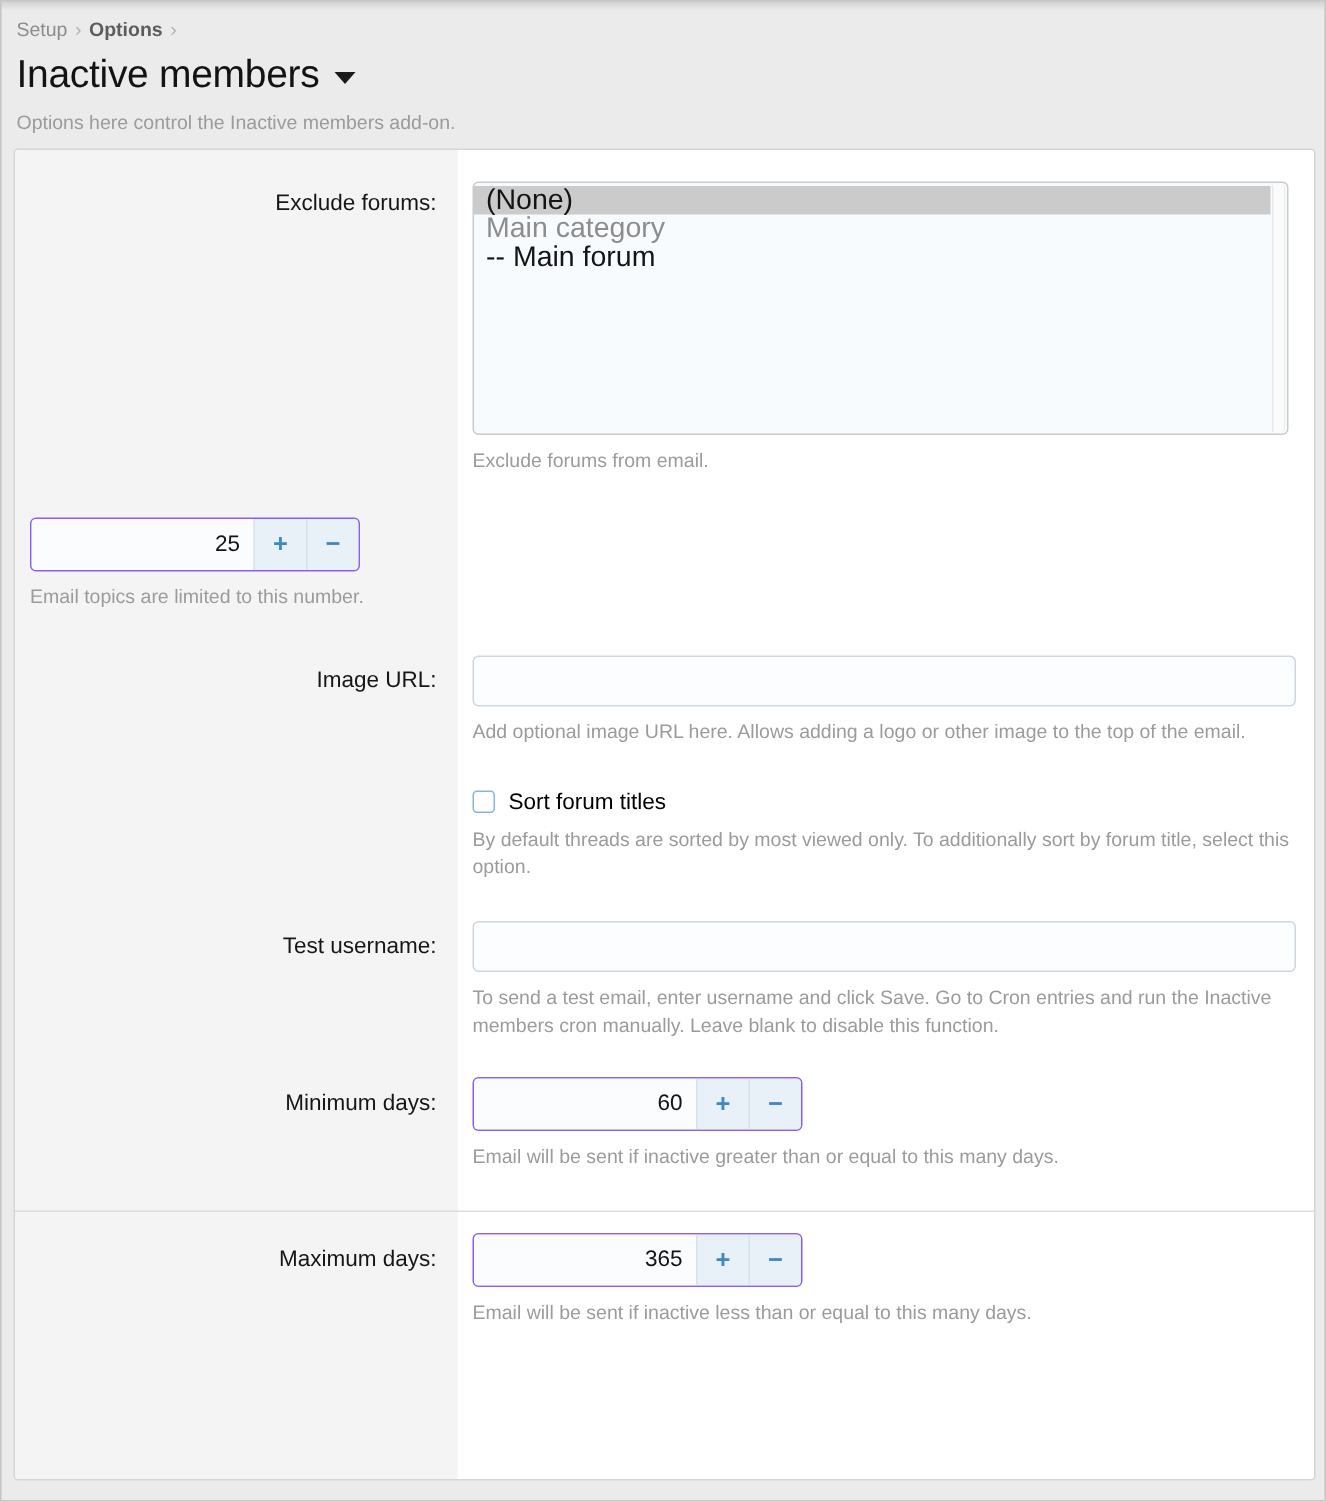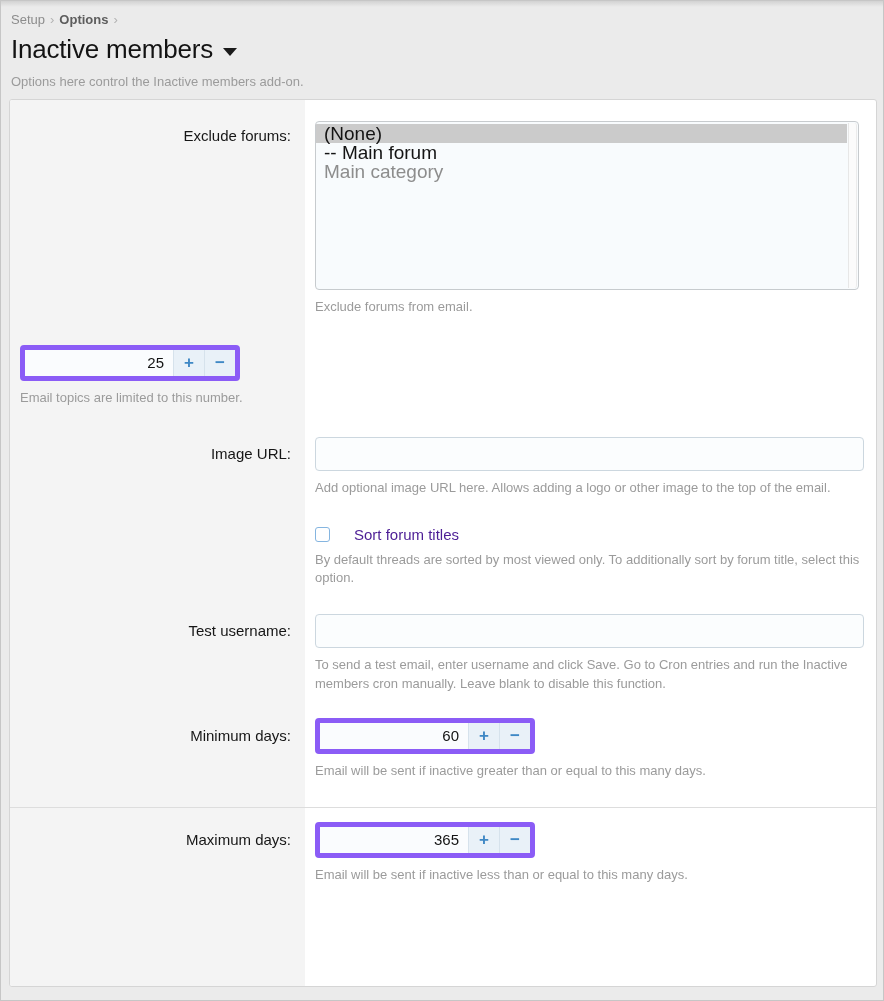--- a/index.html
+++ b/index.html
@@ -37,32 +37,32 @@
   .sel-option{ font-size:19px; line-height:19px; padding:0 8px; margin-right:11px; color:#141414; white-space:nowrap; }
   .sel-option.selected{ background:#cbcbcb; }
   .sel-option.category{ color:#8d8d8d; }
   .scroll-track{ position:absolute; top:1px; bottom:1px; right:1px; width:9px;
     background:#fbfbfb; border-left:1px solid #e7e7e7; border-right:1px solid #ebebeb; border-radius:0 3px 3px 0; }
   
   .text-input{ display:block; width:100%; height:34px; background:#fbfdfe;
     border:1px solid #ccd7df; border-radius:4px; font-family:"Liberation Sans",sans-serif;
     font-size:15px; color:#141414; padding:0 9px; outline:none; }
   
-  .stepper{ display:inline-flex; width:220px; height:36px; border:5px solid #8b5cf6;
+  .stepper{ display:inline-flex; width:220px; height:36px; border:1px solid #8b5cf6;
     border-radius:4px; overflow:hidden; background:#e9f1f8; }
   .stepper input{ width:148px; height:100%; border:0; background:#fafcfe; text-align:right;
     padding-right:9px; font-family:"Liberation Sans",sans-serif; font-size:15px; color:#141414; outline:none; }
   .step-btn{ width:35px; height:100%; display:flex; align-items:center; justify-content:center;
     background:#e9f1f8; border:0; border-left:1px solid #d6e2ec; color:#3f88c5;
     font-size:17px; font-weight:bold; cursor:pointer; font-family:"Liberation Sans",sans-serif; }
   
   .check-line{ display:flex; align-items:center; }
   .checkbox{ width:15px; height:15px; background:#ffffff; border:1px solid #85b5e0;
     border-radius:3px; cursor:pointer; flex:0 0 15px; }
-  .check-label{ margin-left:24px; font-size:15px; color:#4c1d95; }
+  .check-label{ margin-left:9px; font-size:15px; color:#000000; }
   
   .r0{ padding:21px 0 14px 0; } .r0 .row-label{ padding-top:6px; }
   .r1{ padding:14px 0 14px 0; } .r1 .row-label{ padding-top:9px; }
   .r2{ padding:15px 0 14px 0; } .r2 .row-label{ padding-top:8px; }
   .r3{ padding:15px 0 14px 0; } .r3 .row-label{ padding-top:8px; }
   .r4{ padding:14px 0 14px 0; }
   .r5{ padding:12px 0 14px 0; } .r5 .row-label{ padding-top:8px; }
   .r6{ padding:10px 0 26px 0; } .r6 .row-label{ padding-top:9px; }
   .r7{ padding:14px 0 7px 0; border-top:1px solid #dddddd; } .r7 .row-label{ padding-top:9px; }
 </style>
@@ -83,22 +83,22 @@
   </div>
 
   <div class="panel">
     <div class="label-col-bg"></div>
 
     <div class="opt-row r0">
       <div class="row-label">Exclude forums:</div>
       <div class="row-control">
         <div class="select-box">
           <div class="sel-option selected">(None)</div>
+          <div class="sel-option category">Main category</div>
           <div class="sel-option">-- Main forum</div>
-          <div class="sel-option category">Main category</div>
           <div class="scroll-track"></div>
         </div>
         <div class="hint">Exclude forums from email.</div>
       </div>
     </div>
 
     <div class="opt-row r1">
       <div class="row-control">
         <div class="stepper">
           <input type="text" value="25" style="">

